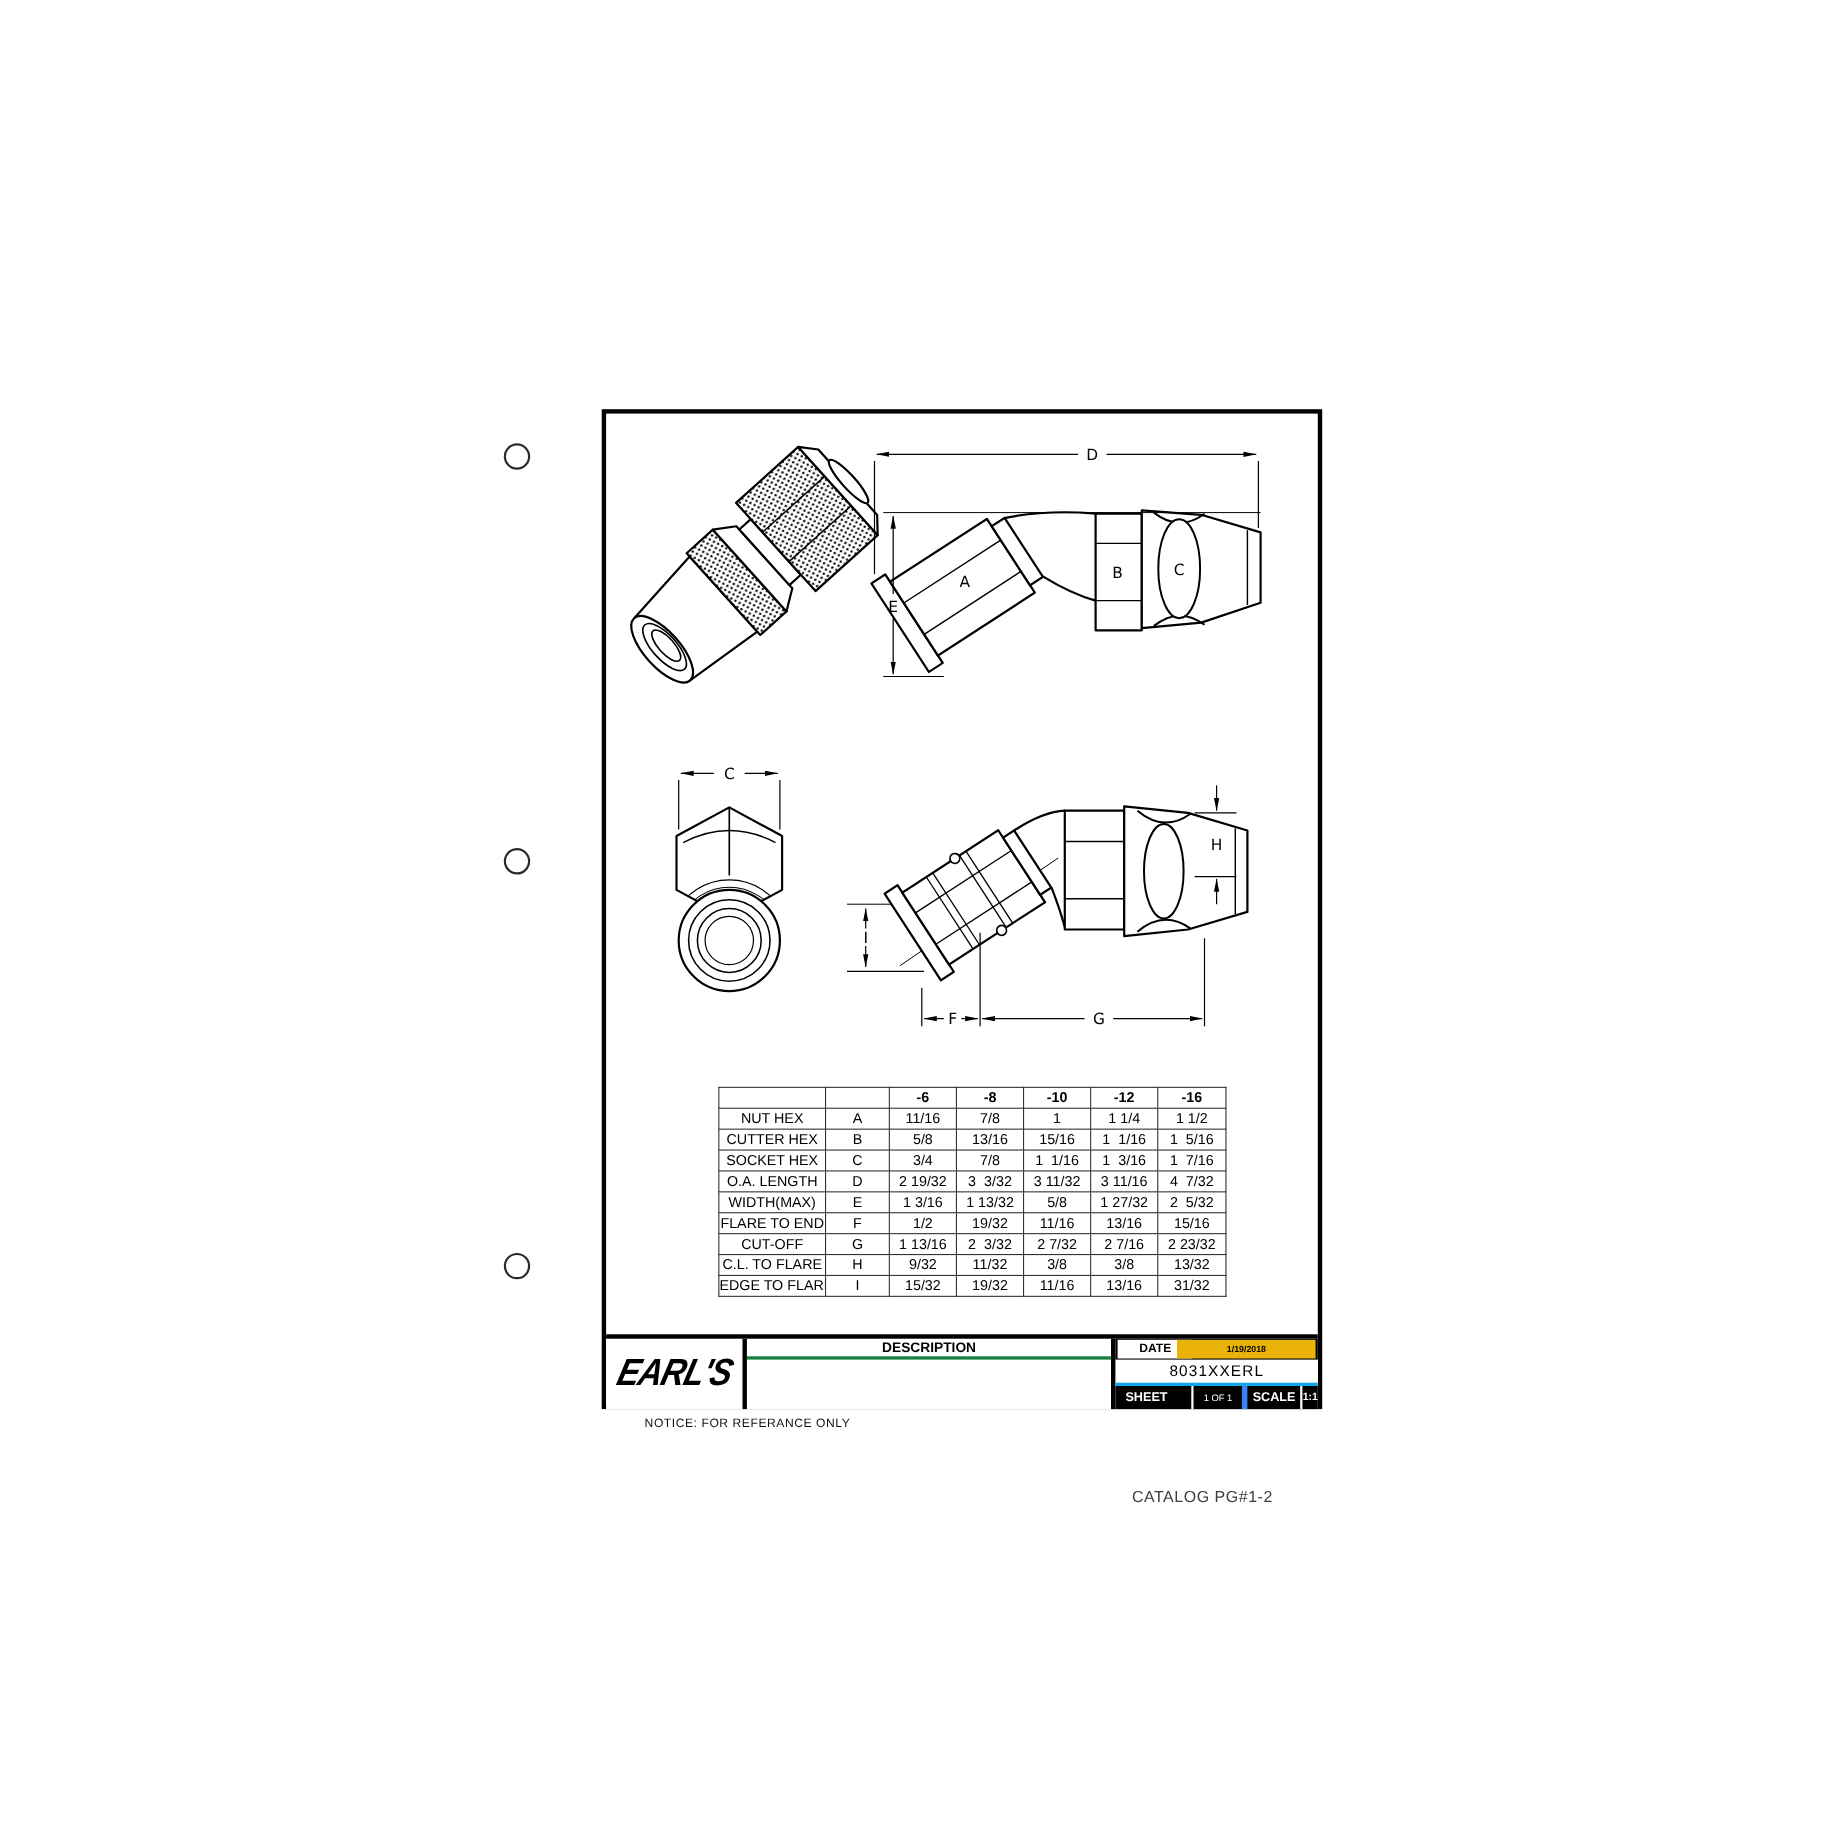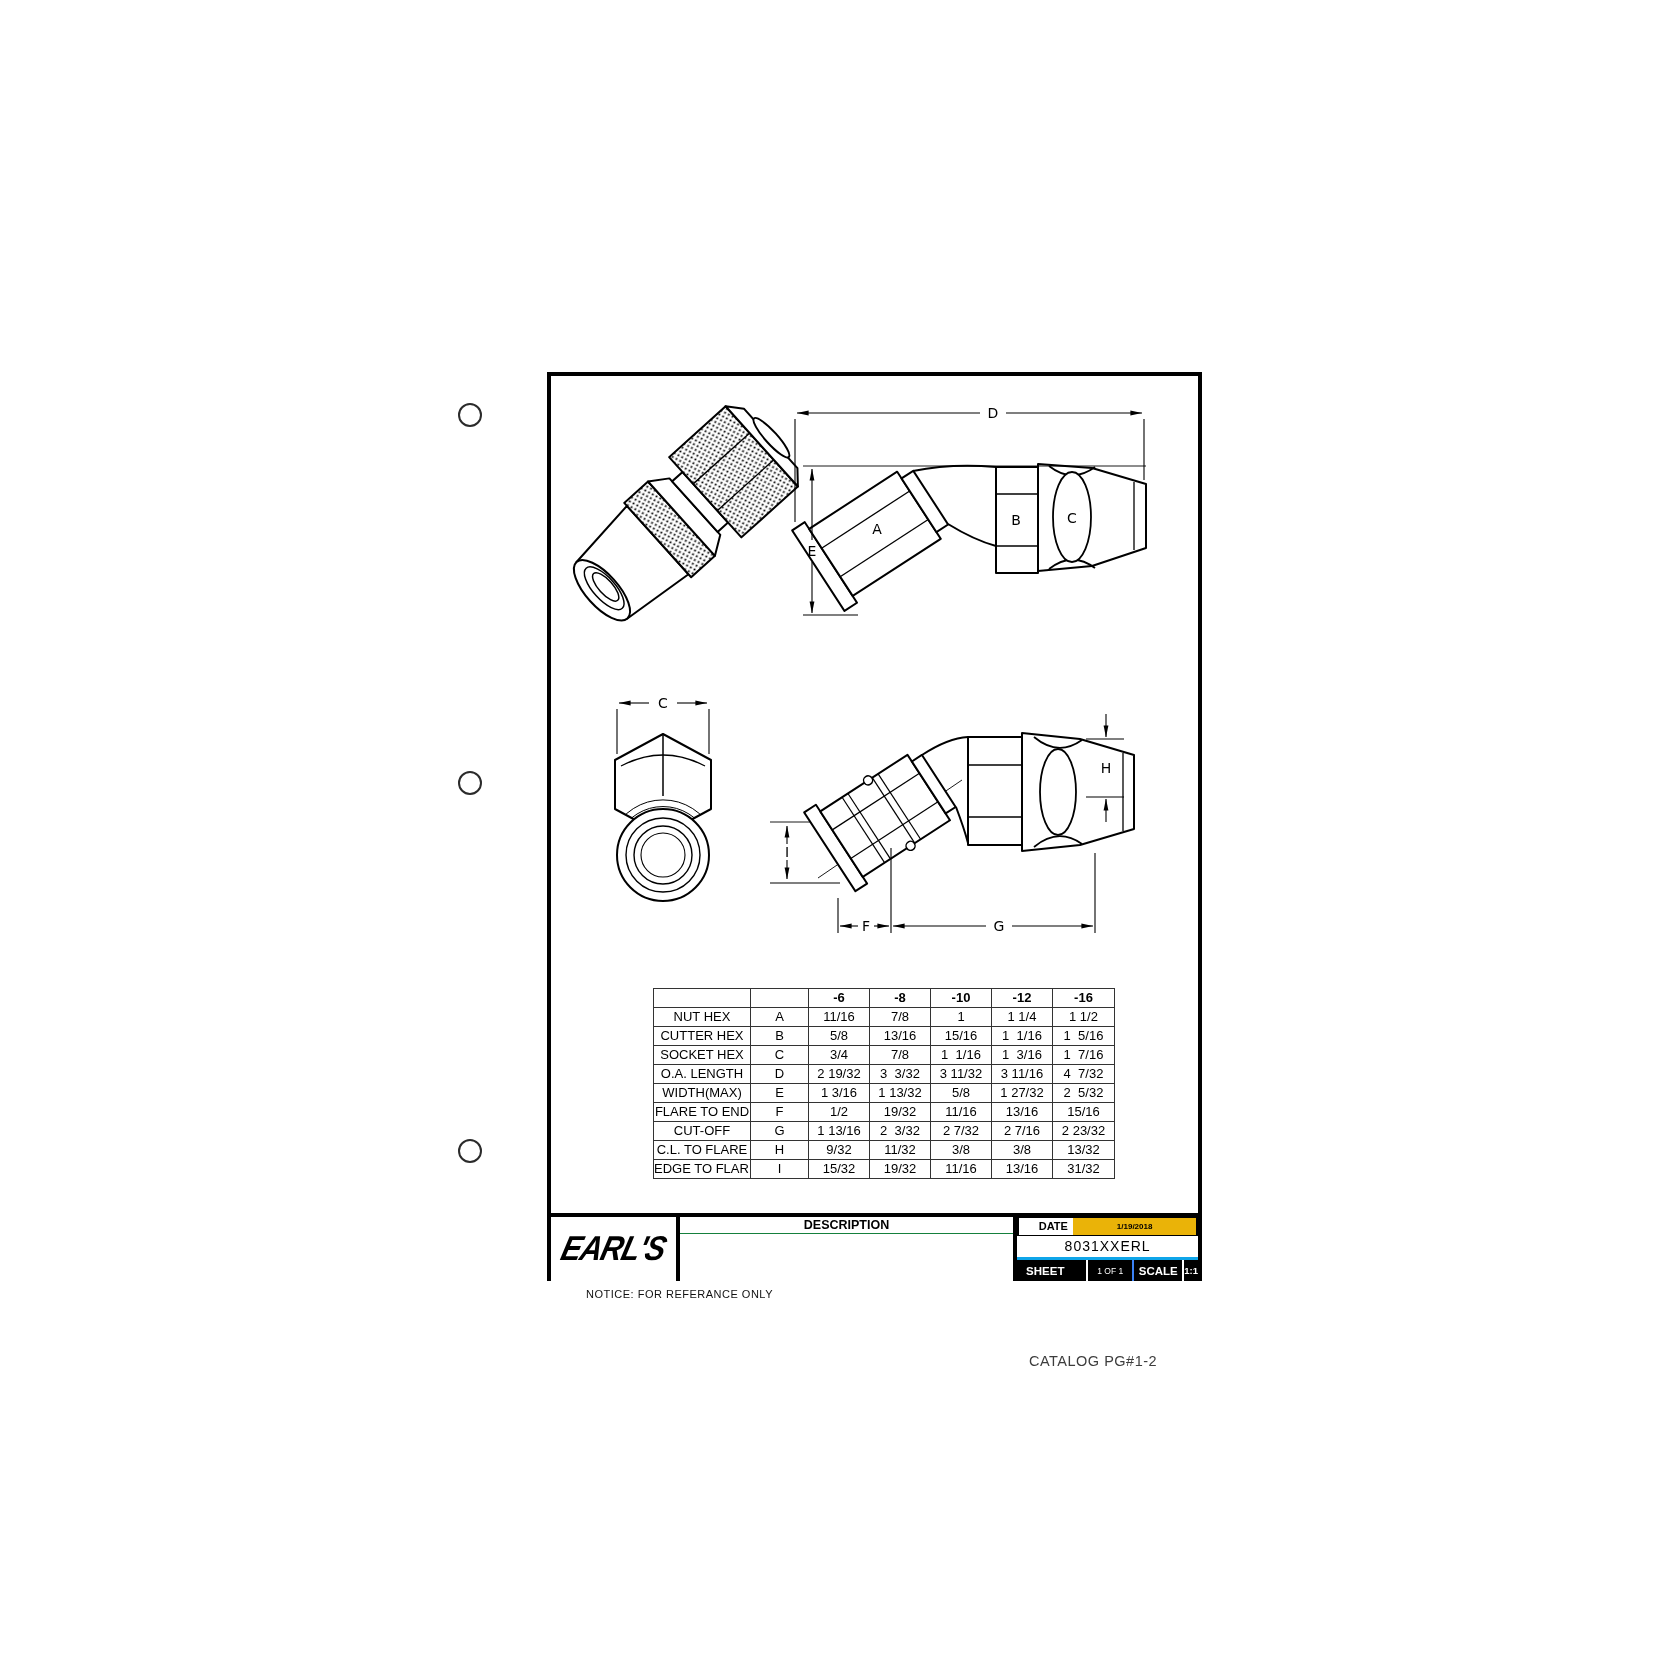--- a/index.html
+++ b/index.html
@@ -20,37 +20,37 @@
   table.dims th,table.dims td{border:1px solid #333;height:18px;padding:0;text-align:center;
              font:13px/18px "Liberation Sans",sans-serif;white-space:pre;overflow:hidden;}
   table.dims th{font-weight:bold;}
   
   .tblock{position:absolute;left:551px;top:1213px;width:647px;height:64px;
           border-top:4px solid #000;box-sizing:content-box;display:flex;background:#fff;}
   .tb-logo{width:126px;border-right:4px solid #000;display:flex;align-items:center;justify-content:center;}
   .logo-text{font:italic 700 30px "Liberation Sans",sans-serif;letter-spacing:-1px;
              transform:skewX(-14deg) scaleY(1.15);white-space:nowrap;}
   .tb-desc{width:337px;border-right:4px solid #000;display:flex;flex-direction:column;}
-  .desc-head{height:16px;border-bottom:1px solid #15803d;text-align:center;
+  .desc-head{height:16px;border-bottom:3px solid #15803d;text-align:center;
              font:bold 12.5px/16px "Liberation Sans",sans-serif;}
   .desc-body{flex:1;display:flex;flex-direction:column;align-items:center;justify-content:center;
              font:12.5px/16px "Liberation Sans",sans-serif;color:#1b1b1b;}
   .tb-right{flex:1;display:flex;flex-direction:column;}
   .date-band{height:19px;background:#000;position:relative;}
   .date-label-box{position:absolute;left:2px;top:1px;bottom:1px;width:68px;background:#fff;
                   text-align:center;font:bold 11px/17px "Liberation Sans",sans-serif;}
   .date-value-box{position:absolute;left:56px;right:2px;top:1px;bottom:1px;background:#eab308;
                   text-align:center;font:bold 8px/17px "Liberation Sans",sans-serif;}
   .part-band{height:21px;border-bottom:3px solid #0ea5e9;text-align:center;
              font:14px/21px "Liberation Sans",sans-serif;letter-spacing:1px;}
   .sheet-band{flex:1;background:#000;display:flex;align-items:stretch;color:#fff;}
   .sb-seg{display:flex;align-items:center;justify-content:center;}
   .sb-sheet{width:56px;font:bold 11.5px "Liberation Sans",sans-serif;}
   .sb-of{width:44px;border-left:2px solid #fff;font:8.5px "Liberation Sans",sans-serif;margin-left:13px;}
-  .sb-scale{width:48px;border-left:2px solid #3b82f6;font:bold 11.5px "Liberation Sans",sans-serif;}
+  .sb-scale{width:48px;border-left:5px solid #3b82f6;font:bold 11.5px "Liberation Sans",sans-serif;}
   .sb-ratio{flex:1;border-left:2px solid #fff;font:bold 9.5px "Liberation Sans",sans-serif;}
   
   .notice{position:absolute;left:551px;top:1288px;font:11px "Liberation Sans",sans-serif;
           letter-spacing:.5px;color:#111;padding-left:35px;}
   .catalog{position:absolute;left:1029px;top:1353px;font:14.5px "Liberation Sans",sans-serif;
            letter-spacing:.5px;color:#3d3d3d;}
 </style>
 </head>
 <body>
 

